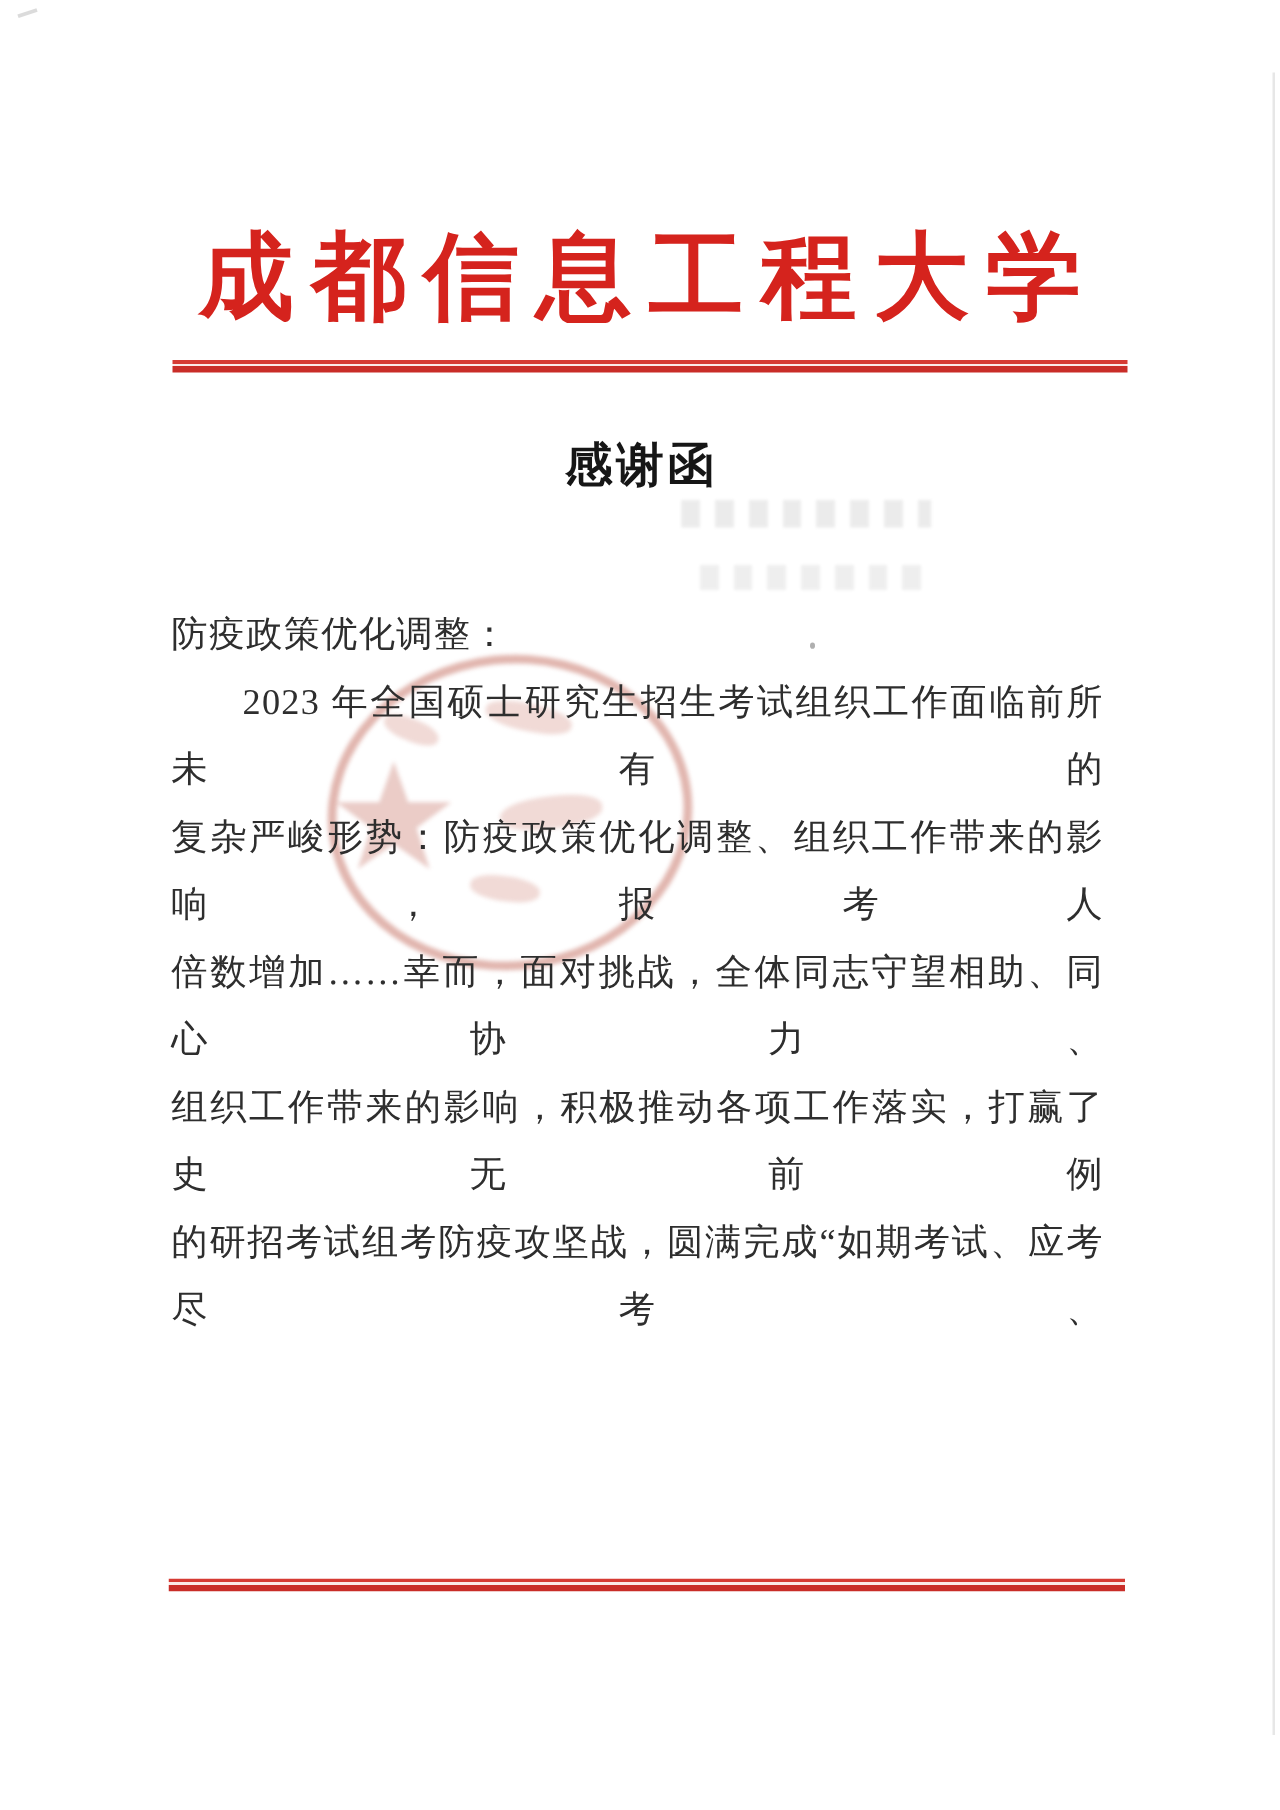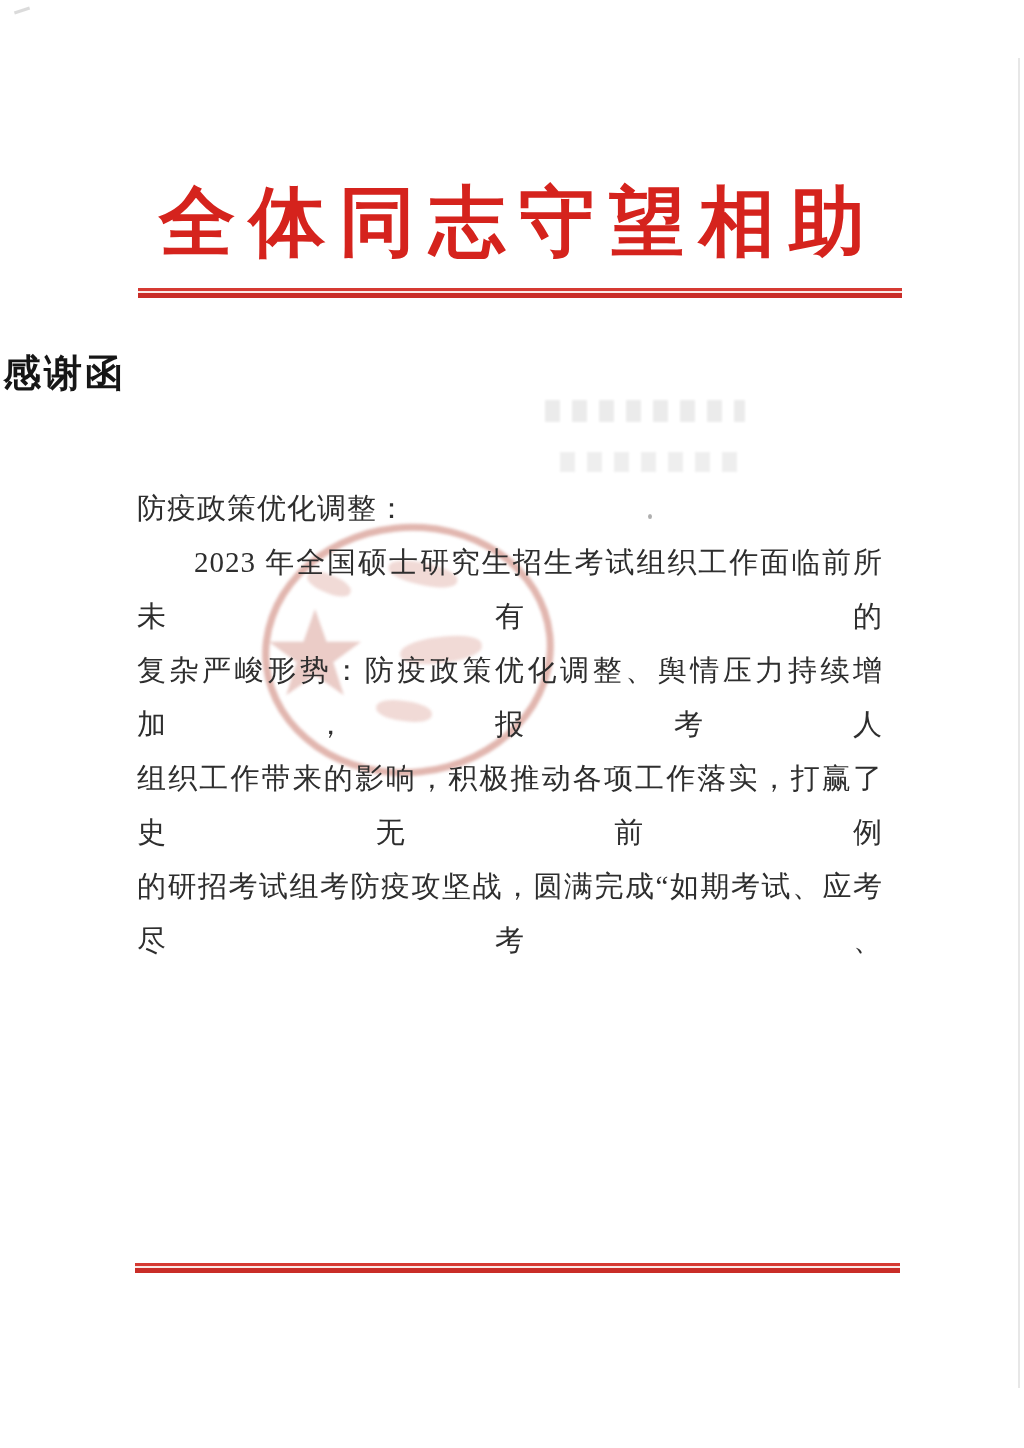--- a/index.html
+++ b/index.html
@@ -26,20 +26,21 @@
       #d63a33 0px, #d63a33 3px,
       #fbe9e7 3px, #fbe9e7 5px,
       #c92d28 5px, #c92d28 10px);
   }
   .rule-top{ top:288px; }
   .rule-bottom{ top:1263px; left:135px; width:765px; }
 
   
   .doc-title{
     position:absolute; top:353px; left:0; right:0;
+    text-align:center;
     font-size:38px; line-height:1.1; font-weight:bold;
     color:#161616; letter-spacing:3px; text-indent:3px;
   }
 
   
   .stamp{
     position:absolute; left:248px; top:505px; width:320px; height:300px;
     filter:blur(1.6px); opacity:0.55; pointer-events:none;
   }
   .stamp-ring{
@@ -110,29 +111,30 @@
     <div class="stamp-blob blob3"></div>
     <div class="stamp-blob blob4"></div>
   </div>
 
   <div class="bleed bleed-1"></div>
   <div class="bleed bleed-2"></div>
   <div class="speck"></div>
   <div class="edge-line"></div>
   <div class="corner-mark"></div>
 
-  <div class="letterhead">全体同志守望相助</div>
+  <div class="letterhead">成都信息工程大学</div>
   <div class="rule rule-top"></div>
 
   <div class="doc-title">感谢函</div>
 
   <div class="body-text">
     <div class="line">防疫政策优化调整：</div>
     <div class="line indent stretch">2023 年全国硕士研究生招生考试组织工作面临前所未有的</div>
-    <div class="line stretch">复杂严峻形势：防疫政策优化调整、舆情压力持续增加，报考人</div>
+    <div class="line stretch">复杂严峻形势：防疫政策优化调整、组织工作带来的影响，报考人</div>
+    <div class="line stretch">倍数增加……幸而，面对挑战，全体同志守望相助、同心协力、</div>
     <div class="line stretch">组织工作带来的影响，积极推动各项工作落实，打赢了史无前例</div>
     <div class="line stretch">的研招考试组考防疫攻坚战，圆满完成“如期考试、应考尽考、</div>
 
   </div>
 
   <div class="rule rule-bottom"></div>
 
 </div>
 
 </body></html>

